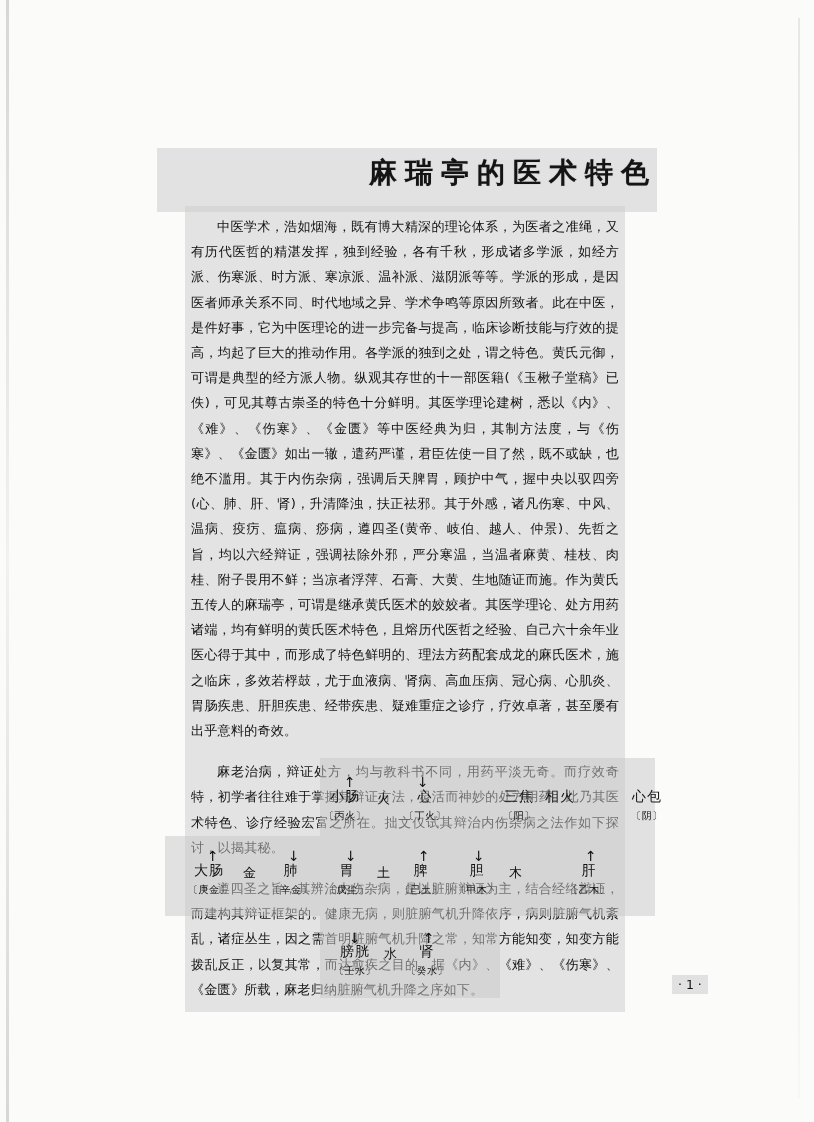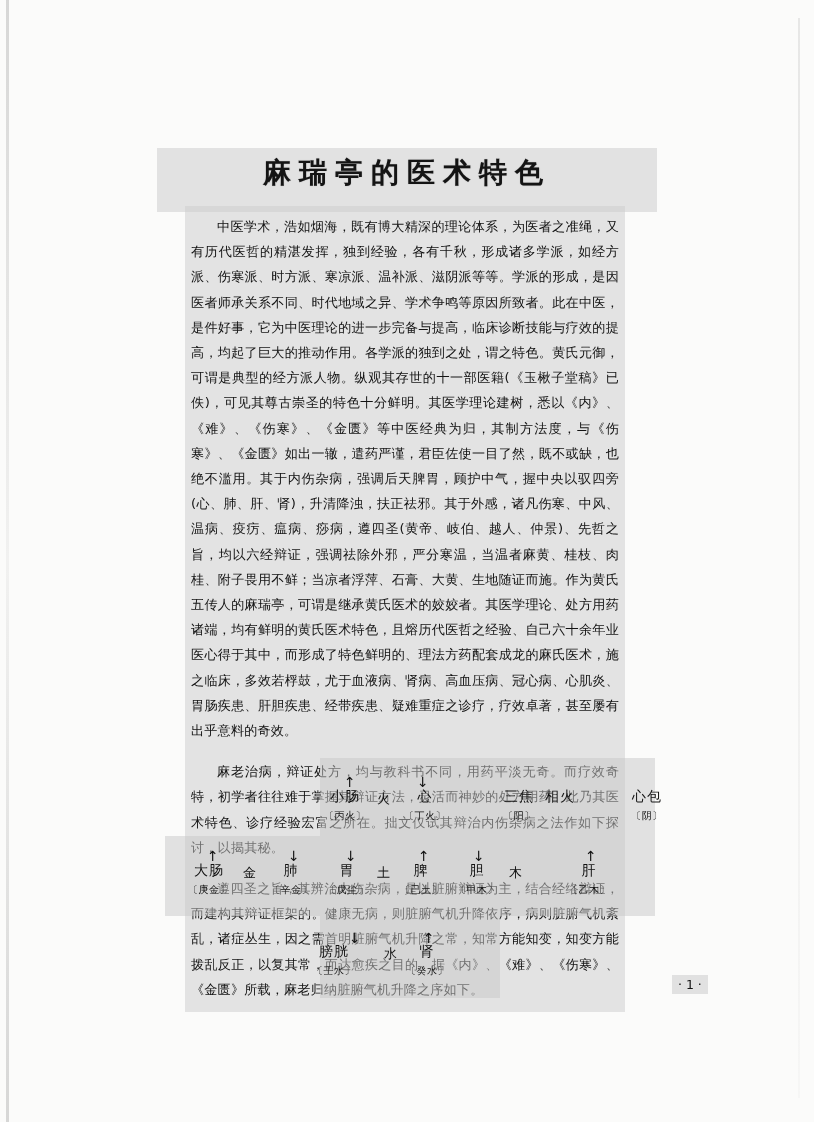--- a/index.html
+++ b/index.html
@@ -35,21 +35,21 @@
     position: absolute;
     right: 14px; top: 18px;
     width: 2px; height: 1080px;
     background: linear-gradient(to bottom, rgba(140,140,140,0.18), rgba(190,190,190,0.08));
   }
 
   .title {
     position: absolute;
     left: 0; top: 148px;
     width: 814px;
-    text-align: center;
+    text-align: right;
     font-family: "DejaVu Sans", sans-serif;
     font-weight: bold;
     font-size: 28px;
     letter-spacing: 8px;
     color: #141414;
     background: rgba(206,206,206,0.55);
     padding: 6px 0 20px 0;
     box-sizing: border-box;
     width: 500px;
     left: 157px;
@@ -229,21 +229,21 @@
     </div>
     <div class="circ" style="left:344px; top:124px;">木</div>
 
     <div class="arrow" style="left:420px; top:108px;">↑</div>
     <div class="node" style="left:402px; top:122px; width:44px;">
       <div class="nm">肝</div>
       <div class="el">〔乙木〕</div>
     </div>
 
     <div class="arrow" style="left:184px; top:190px;">↓</div>
-    <div class="node" style="left:143px; top:203px; width:52px;">
+    <div class="node" style="left:164px; top:203px; width:52px;">
       <div class="nm">膀胱</div>
       <div class="el">〔壬水〕</div>
     </div>
     <div class="circ" style="left:219px; top:205px;">水</div>
 
     <div class="arrow" style="left:258px; top:190px;">↑</div>
     <div class="node" style="left:240px; top:203px; width:44px;">
       <div class="nm">肾</div>
       <div class="el">〔癸水〕</div>
     </div>

